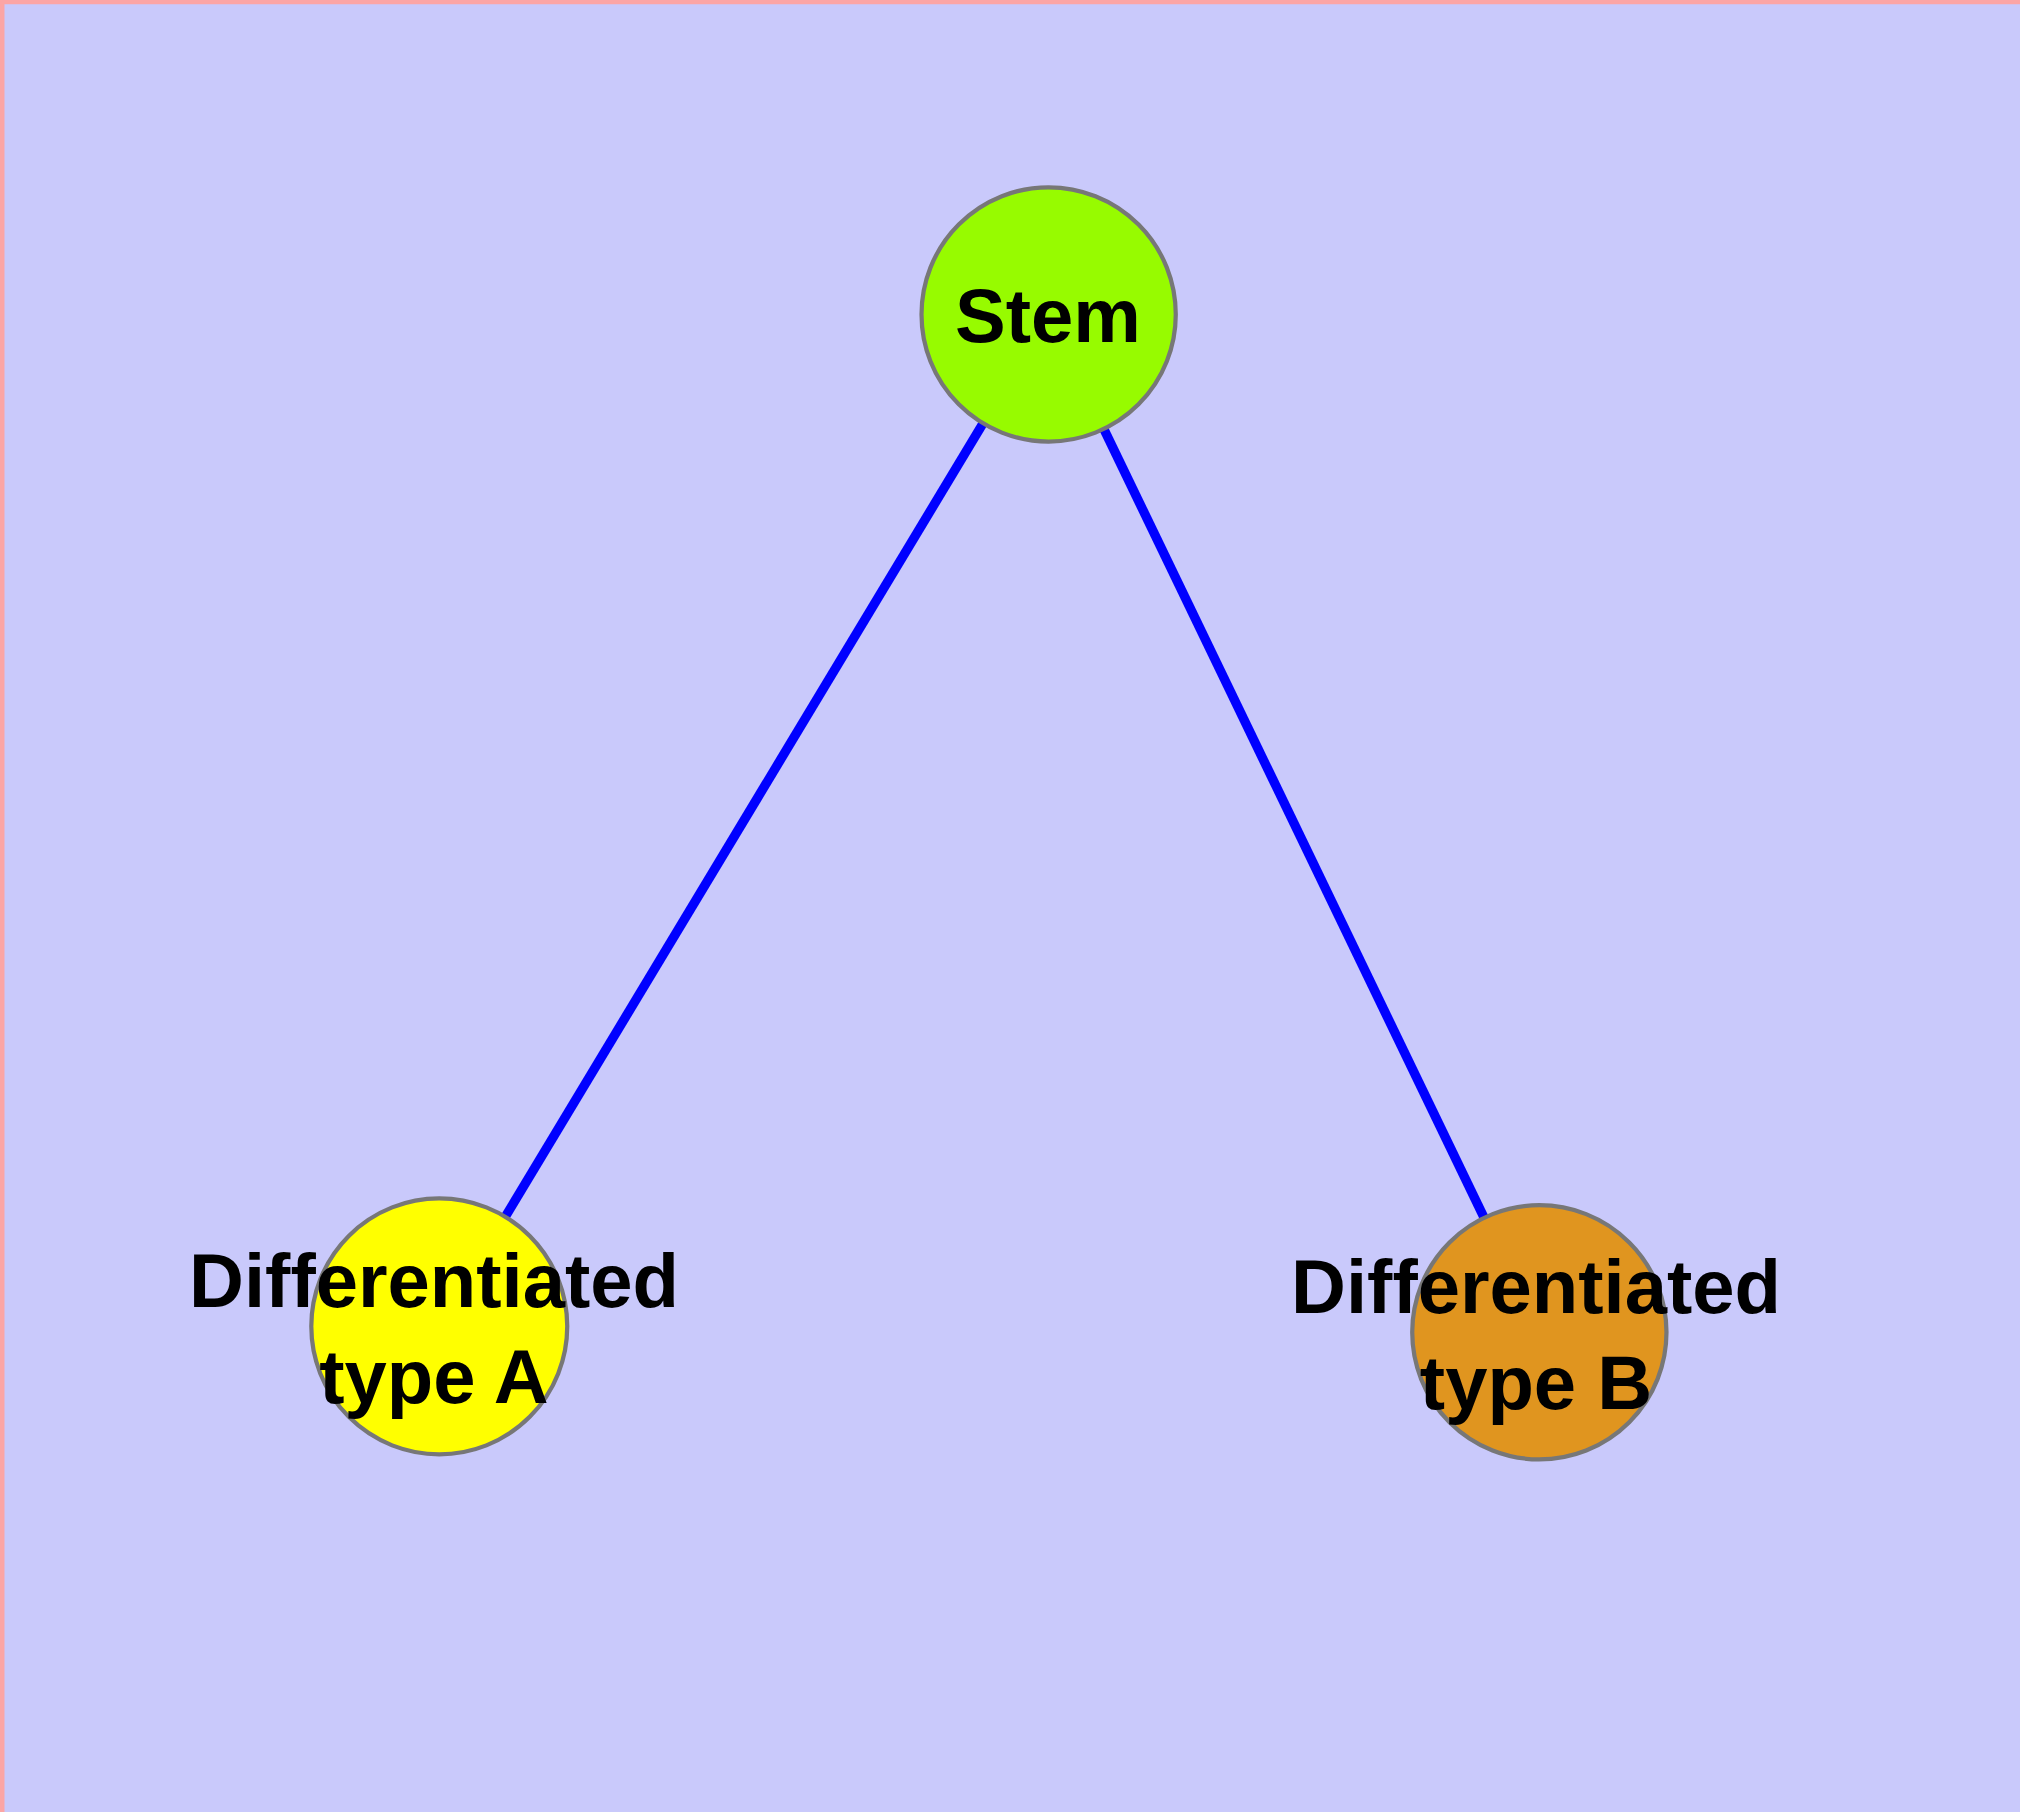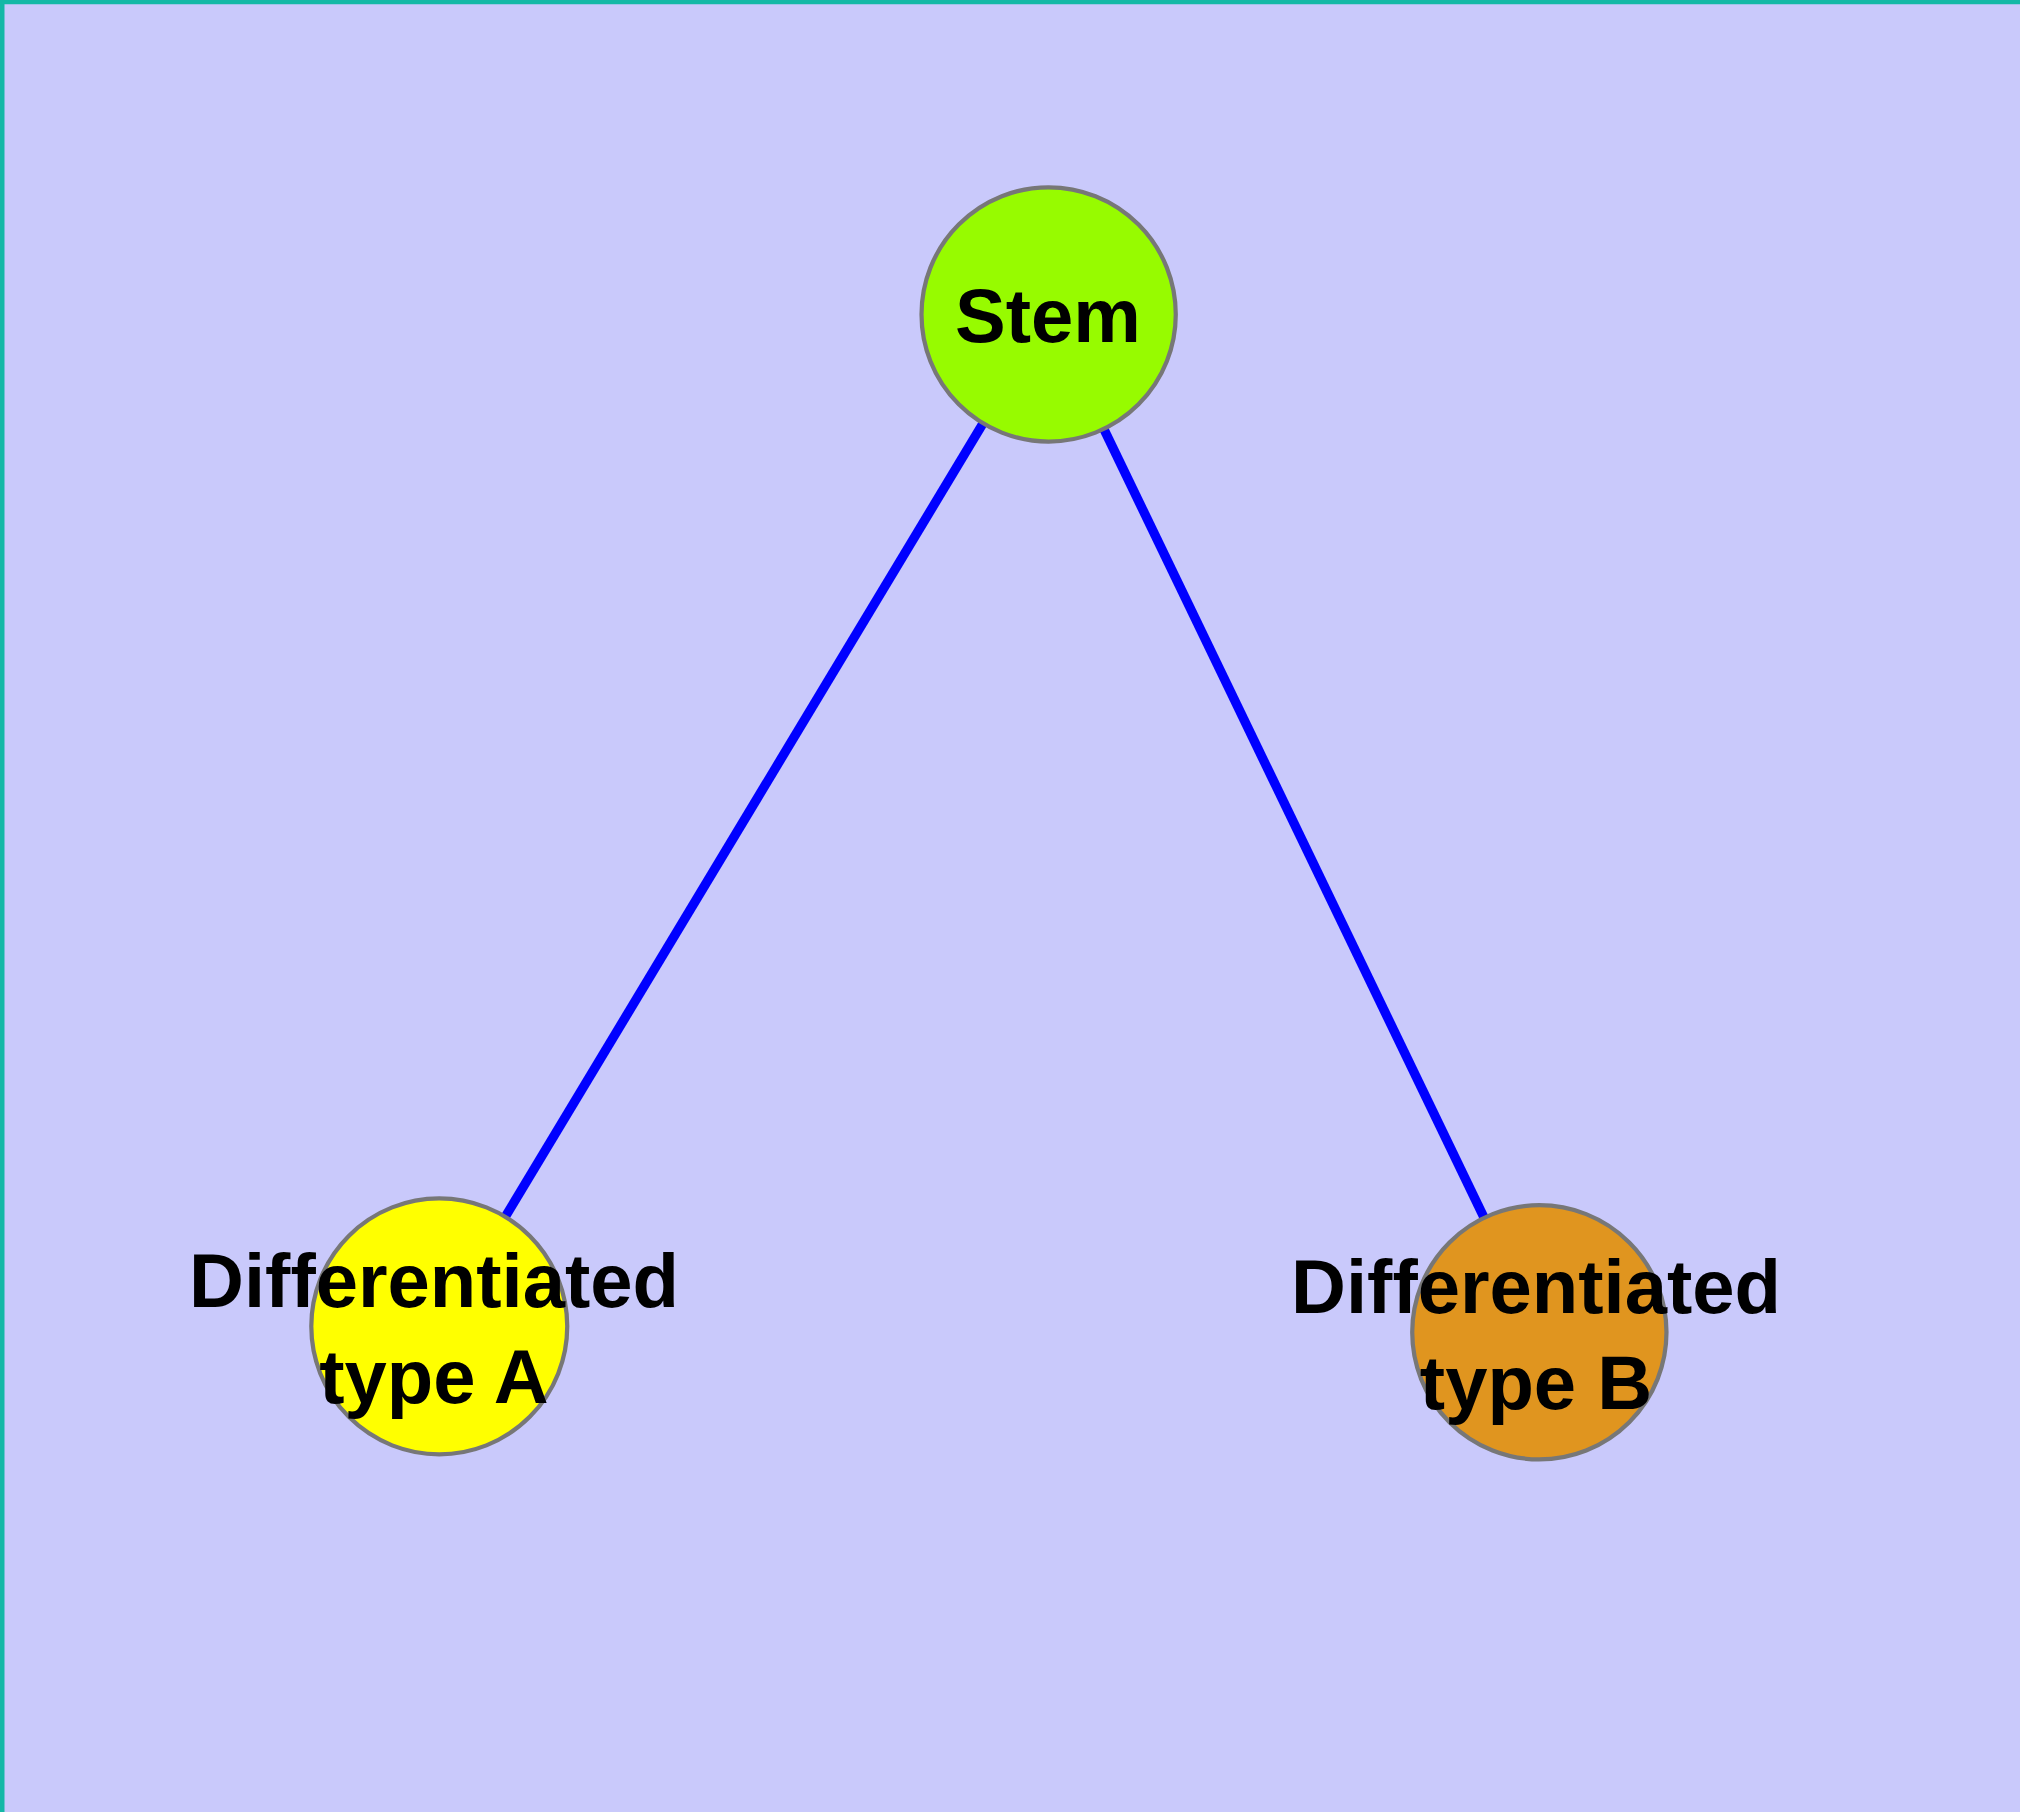--- a/index.html
+++ b/index.html
@@ -3,21 +3,21 @@
 <meta charset="utf-8">
 <style>
   html, body {
     margin: 0;
     padding: 0;
   }
   .stage {
     position: relative;
     width: 2021px;
     height: 1812px;
-    background: #14b8a6; 
+    background: #fca5a5; 
     overflow: hidden;
     font-family: "Liberation Sans", "DejaVu Sans", sans-serif;
   }
   .graph-svg {
     position: absolute;
     left: 0;
     top: 0;
     display: block;
   }
   .node-label {

